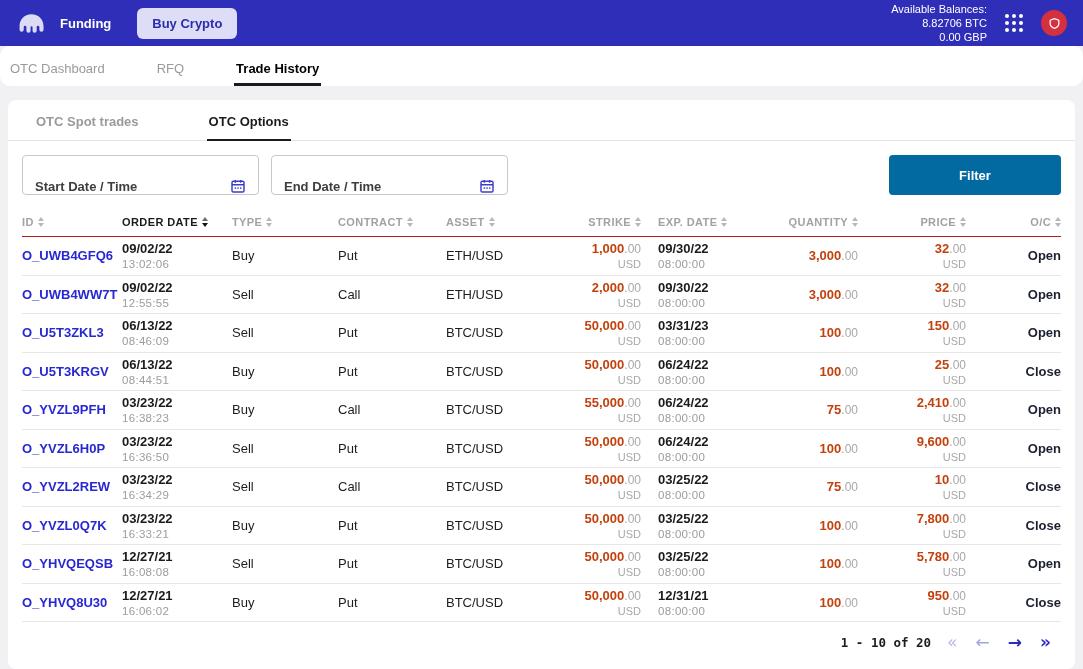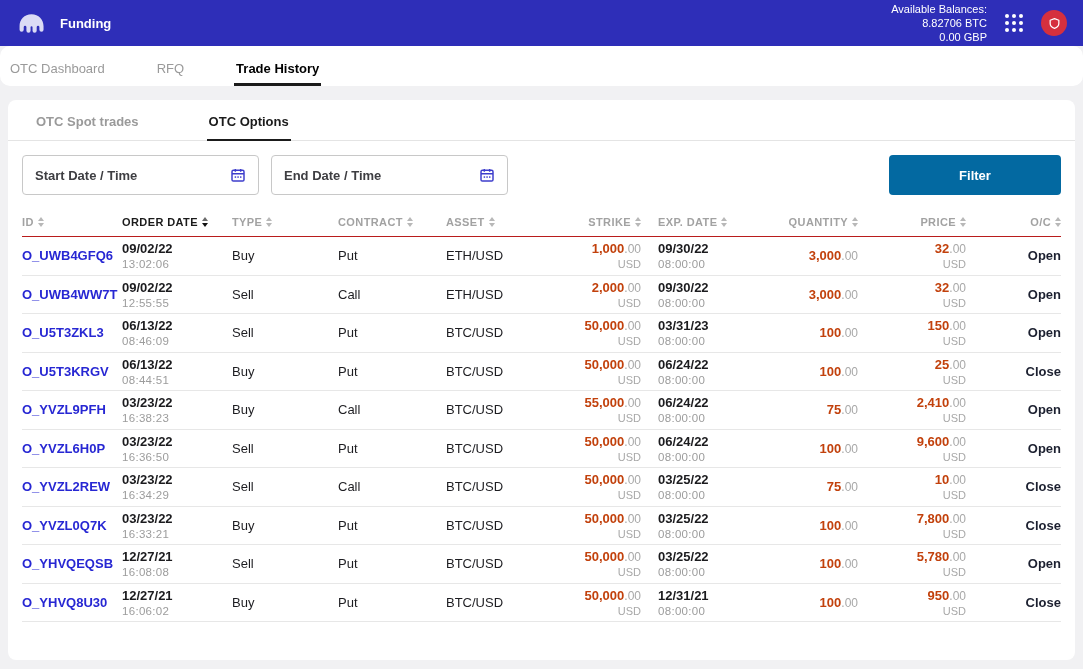--- a/index.html
+++ b/index.html
@@ -52,21 +52,21 @@
   .tab {
     font-size:13px; font-weight:600; color:#9a9a9a; padding:14px 2px 10px;
     border-bottom:2.5px solid transparent; margin-bottom:-1px; cursor:pointer;
   }
   .tab.active { color:#1b1b1b; border-bottom-color:#1b1b1b; }
 
   
   .filterrow { display:flex; align-items:center; gap:12px; padding:14px 14px 12px; }
   .date-input {
     width:237px; height:40px; border:1px solid #c8c8c8; border-radius:4px;
-    display:flex; align-items:center; justify-content:space-between; padding:0 12px;
+    display:flex; align-items:flex-end; justify-content:space-between; padding:0 12px;
     cursor:pointer; background:#fff;
   }
   .date-input .ph { font-size:13px; font-weight:600; color:#3e3e42; }
   .filter-btn {
     margin-left:auto; width:172px; height:40px; background:#0369a1; color:#fff;
     font-weight:700; font-size:13px; border:none; border-radius:4px;
     font-family:"Liberation Sans", sans-serif; cursor:pointer;text-align:center;
   }
 
   
@@ -120,20 +120,21 @@
   </div>
   <nav class="mainmenu">
     <span class="nav-item">Trade</span>
     <span class="nav-item">Prices</span>
     <span class="nav-item">Earn</span>
     <span class="nav-item">Funding</span>
     <span class="nav-item">NFTs</span>
     <span class="nav-item">History</span>
     <span class="nav-item">Support</span>
   </nav>
+  <button class="buy-btn">Buy Crypto</button>
   <div class="nav-right">
     <div class="balances">
       <div class="bal-label">Available Balances:</div>
       <div>8.82706 BTC</div>
       <div>0.00 GBP</div>
     </div>
     <div class="grid-icon">
       <i></i>
         <i></i>
         <i></i>
@@ -550,13 +551,20 @@
         <div class="td r num">
           <div><span class="int">950</span><span class="dec">.00</span></div>
           <div class="ccy">USD</div>
         </div>
         <div class="td r oc">Close</div>
       </div>
     </div>
 
   </div>
 
+  <div class="pagerow">
+    <span class="page-label">1 - 10 of 20</span>
+    <button class="pg-btn disabled1">«</button>
+    <button class="pg-btn disabled2">←</button>
+    <button class="pg-btn on">→</button>
+    <button class="pg-btn on">»</button>
+  </div>
 </main>
 
 </body></html>

